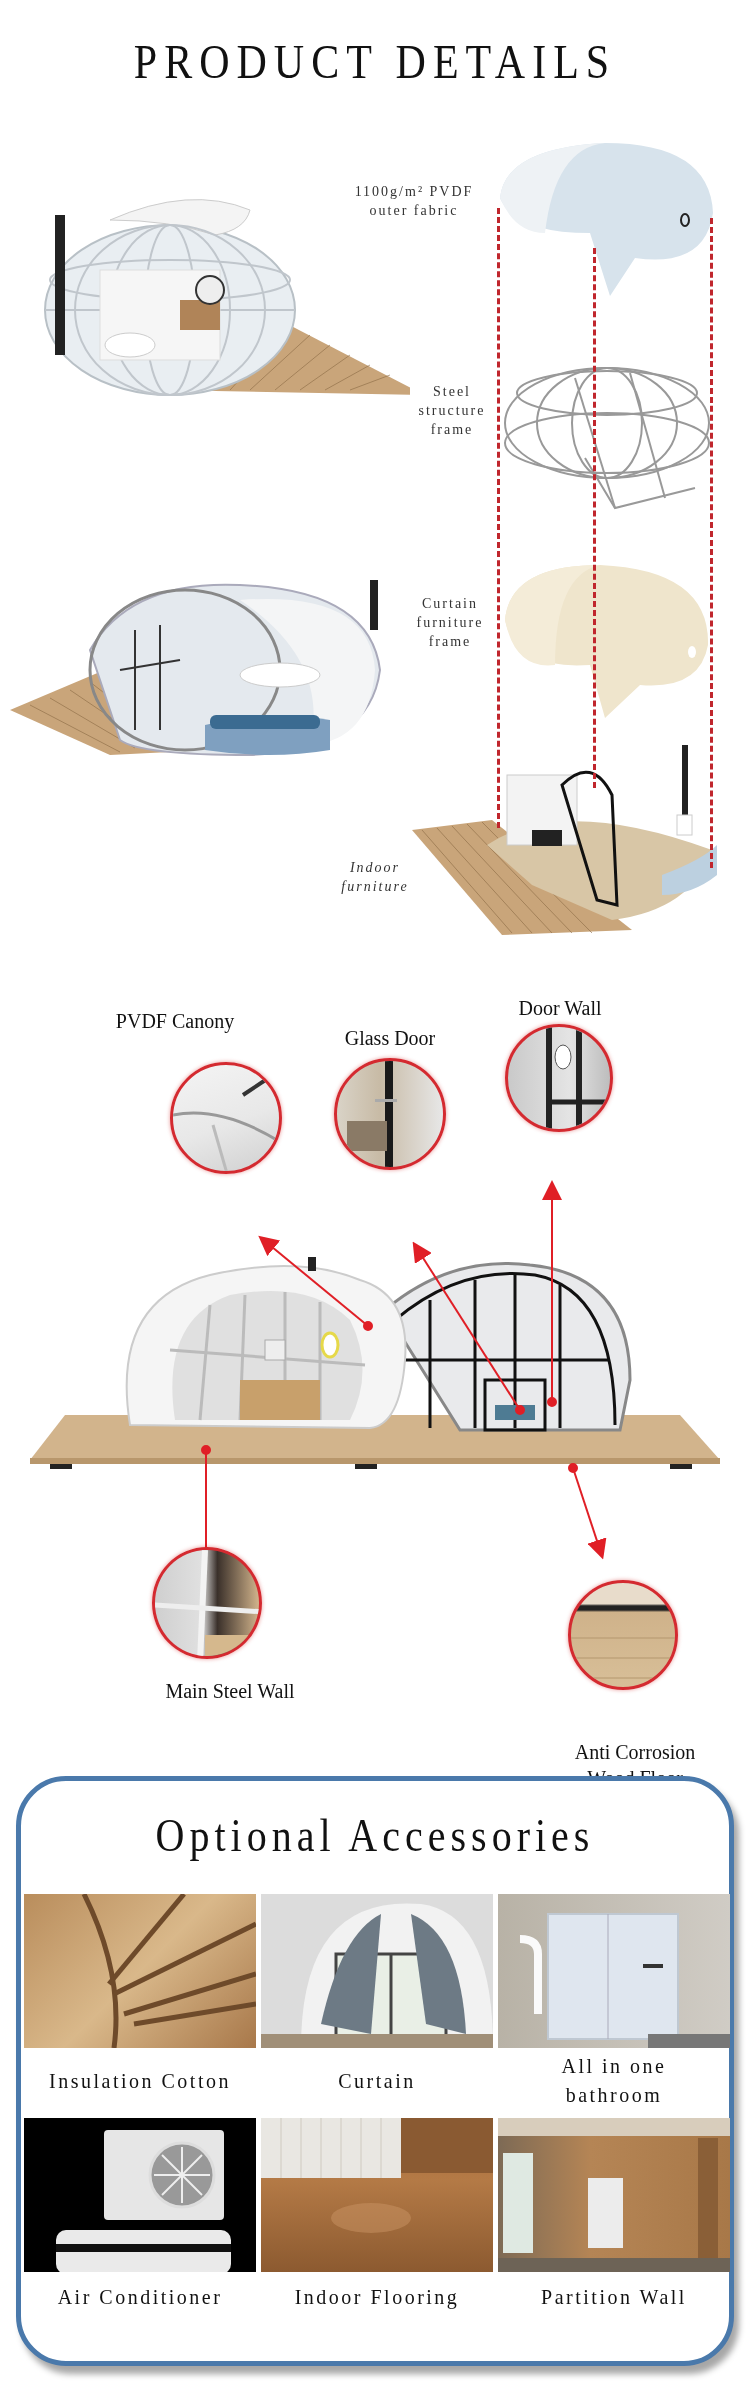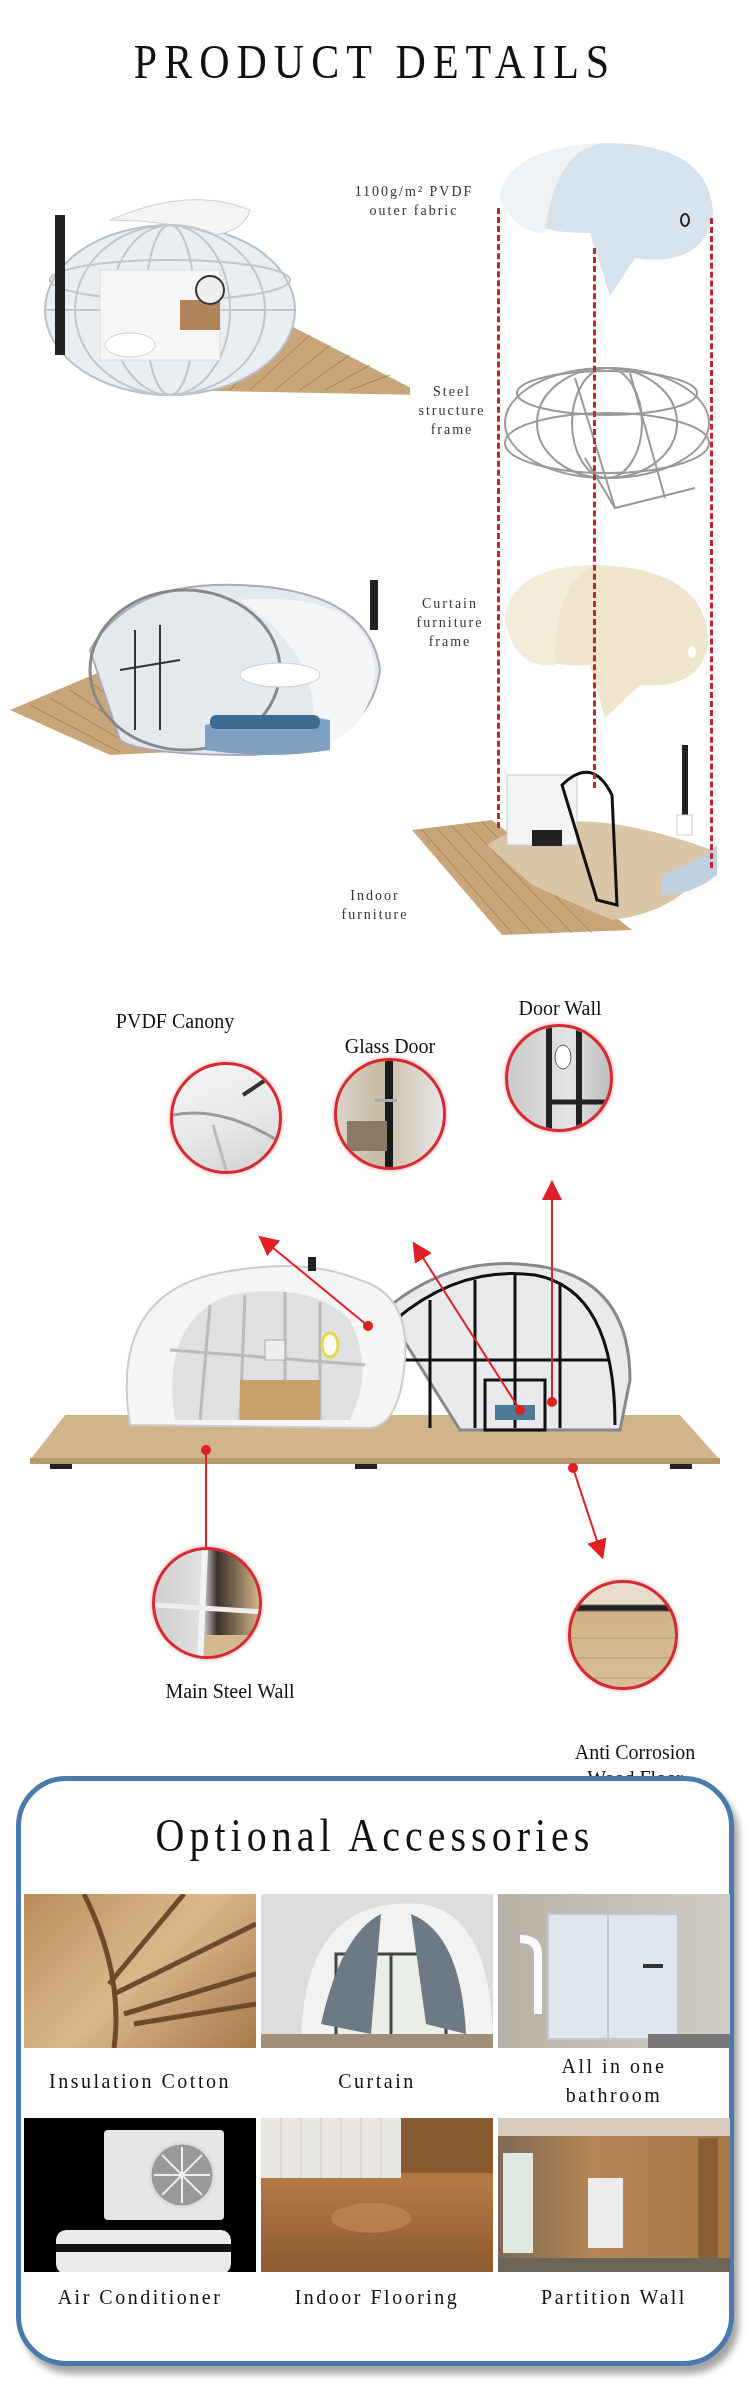--- a/index.html
+++ b/index.html
@@ -122,21 +122,21 @@
   <div>frame</div>
 </div>
 <div class="abs" style="left:500px; top:560px; width:210px; height:160px;">
   <svg width="210" height="160" viewBox="0 0 210 160">
     <path d="M5,60 Q10,5 100,5 Q210,10 208,85 Q200,130 140,125 L105,158 L90,105 Q15,110 5,60 Z" fill="#efe5cc"></path>
     <path d="M5,60 Q10,5 100,5 Q55,15 55,105 Q15,110 5,60 Z" fill="#f4ecd8"></path>
     <ellipse cx="192" cy="92" rx="4" ry="6" fill="#fff"></ellipse>
   </svg>
 </div>
 
-<div class="layer-label" style="left:330px; top:886px; width:90px;">
+<div class="layer-label" style="left:330px; top:858px; width:90px;font-style:italic;">
   <div>Indoor</div>
   <div>furniture</div>
 </div>
 <div class="abs" style="left:412px; top:735px; width:315px; height:200px;">
   <svg width="315" height="200" viewBox="0 0 315 200">
     <polygon points="0,95 80,85 220,195 90,200" fill="#c9a57a"></polygon>
     <g stroke="#8a6a44" stroke-width="1" opacity="0.6">
       <line x1="10" y1="95" x2="100" y2="198"></line>
         <line x1="25" y1="93" x2="120" y2="198"></line>
       <line x1="40" y1="91" x2="140" y2="198"></line>
@@ -151,21 +151,21 @@
     <path d="M250,140 Q290,125 305,110 L305,140 Q280,160 250,160 Z" fill="#bcd0e0"></path>
     <rect x="120" y="95" width="30" height="16" fill="#222"></rect>
   </svg>
 </div>
 
 <div class="dash" style="left:497px; top:208px; height:620px;"></div>
 <div class="dash" style="left:593px; top:248px; height:540px;"></div>
 <div class="dash" style="left:710px; top:218px; height:650px;"></div>
 
 <div class="callout-label" style="left:95px; top:1008px; width:160px;text-align:center;">PVDF Canony</div>
-<div class="callout-label" style="left:320px; top:1025px; width:140px;margin-top:8px;">Glass Door</div>
+<div class="callout-label" style="left:320px; top:1025px; width:140px;">Glass Door</div>
 <div class="callout-label" style="left:490px; top:995px; width:140px;">Door Wall</div>
 
 <div class="zoom-circle" style="left:170px; top:1062px; width:112px; height:112px; background:linear-gradient(160deg,#f4f4f4 0%,#e8e8e8 55%,#d0d0d0 100%);">
   <svg width="112" height="112" viewBox="0 0 112 112">
       <path d="M0,50 Q50,40 112,80" stroke="#999" stroke-width="3" fill="none"></path>
       <path d="M70,30 L100,10" stroke="#333" stroke-width="4"></path>
       <line x1="40" y1="60" x2="55" y2="112" stroke="#bbb" stroke-width="3"></line>
     </svg>
 </div>
 <div class="zoom-circle" style="left:334px; top:1058px; width:112px; height:112px; background:linear-gradient(90deg,#d9d3c7 0%,#c8bba6 40%,#e7e7e7 100%);">

